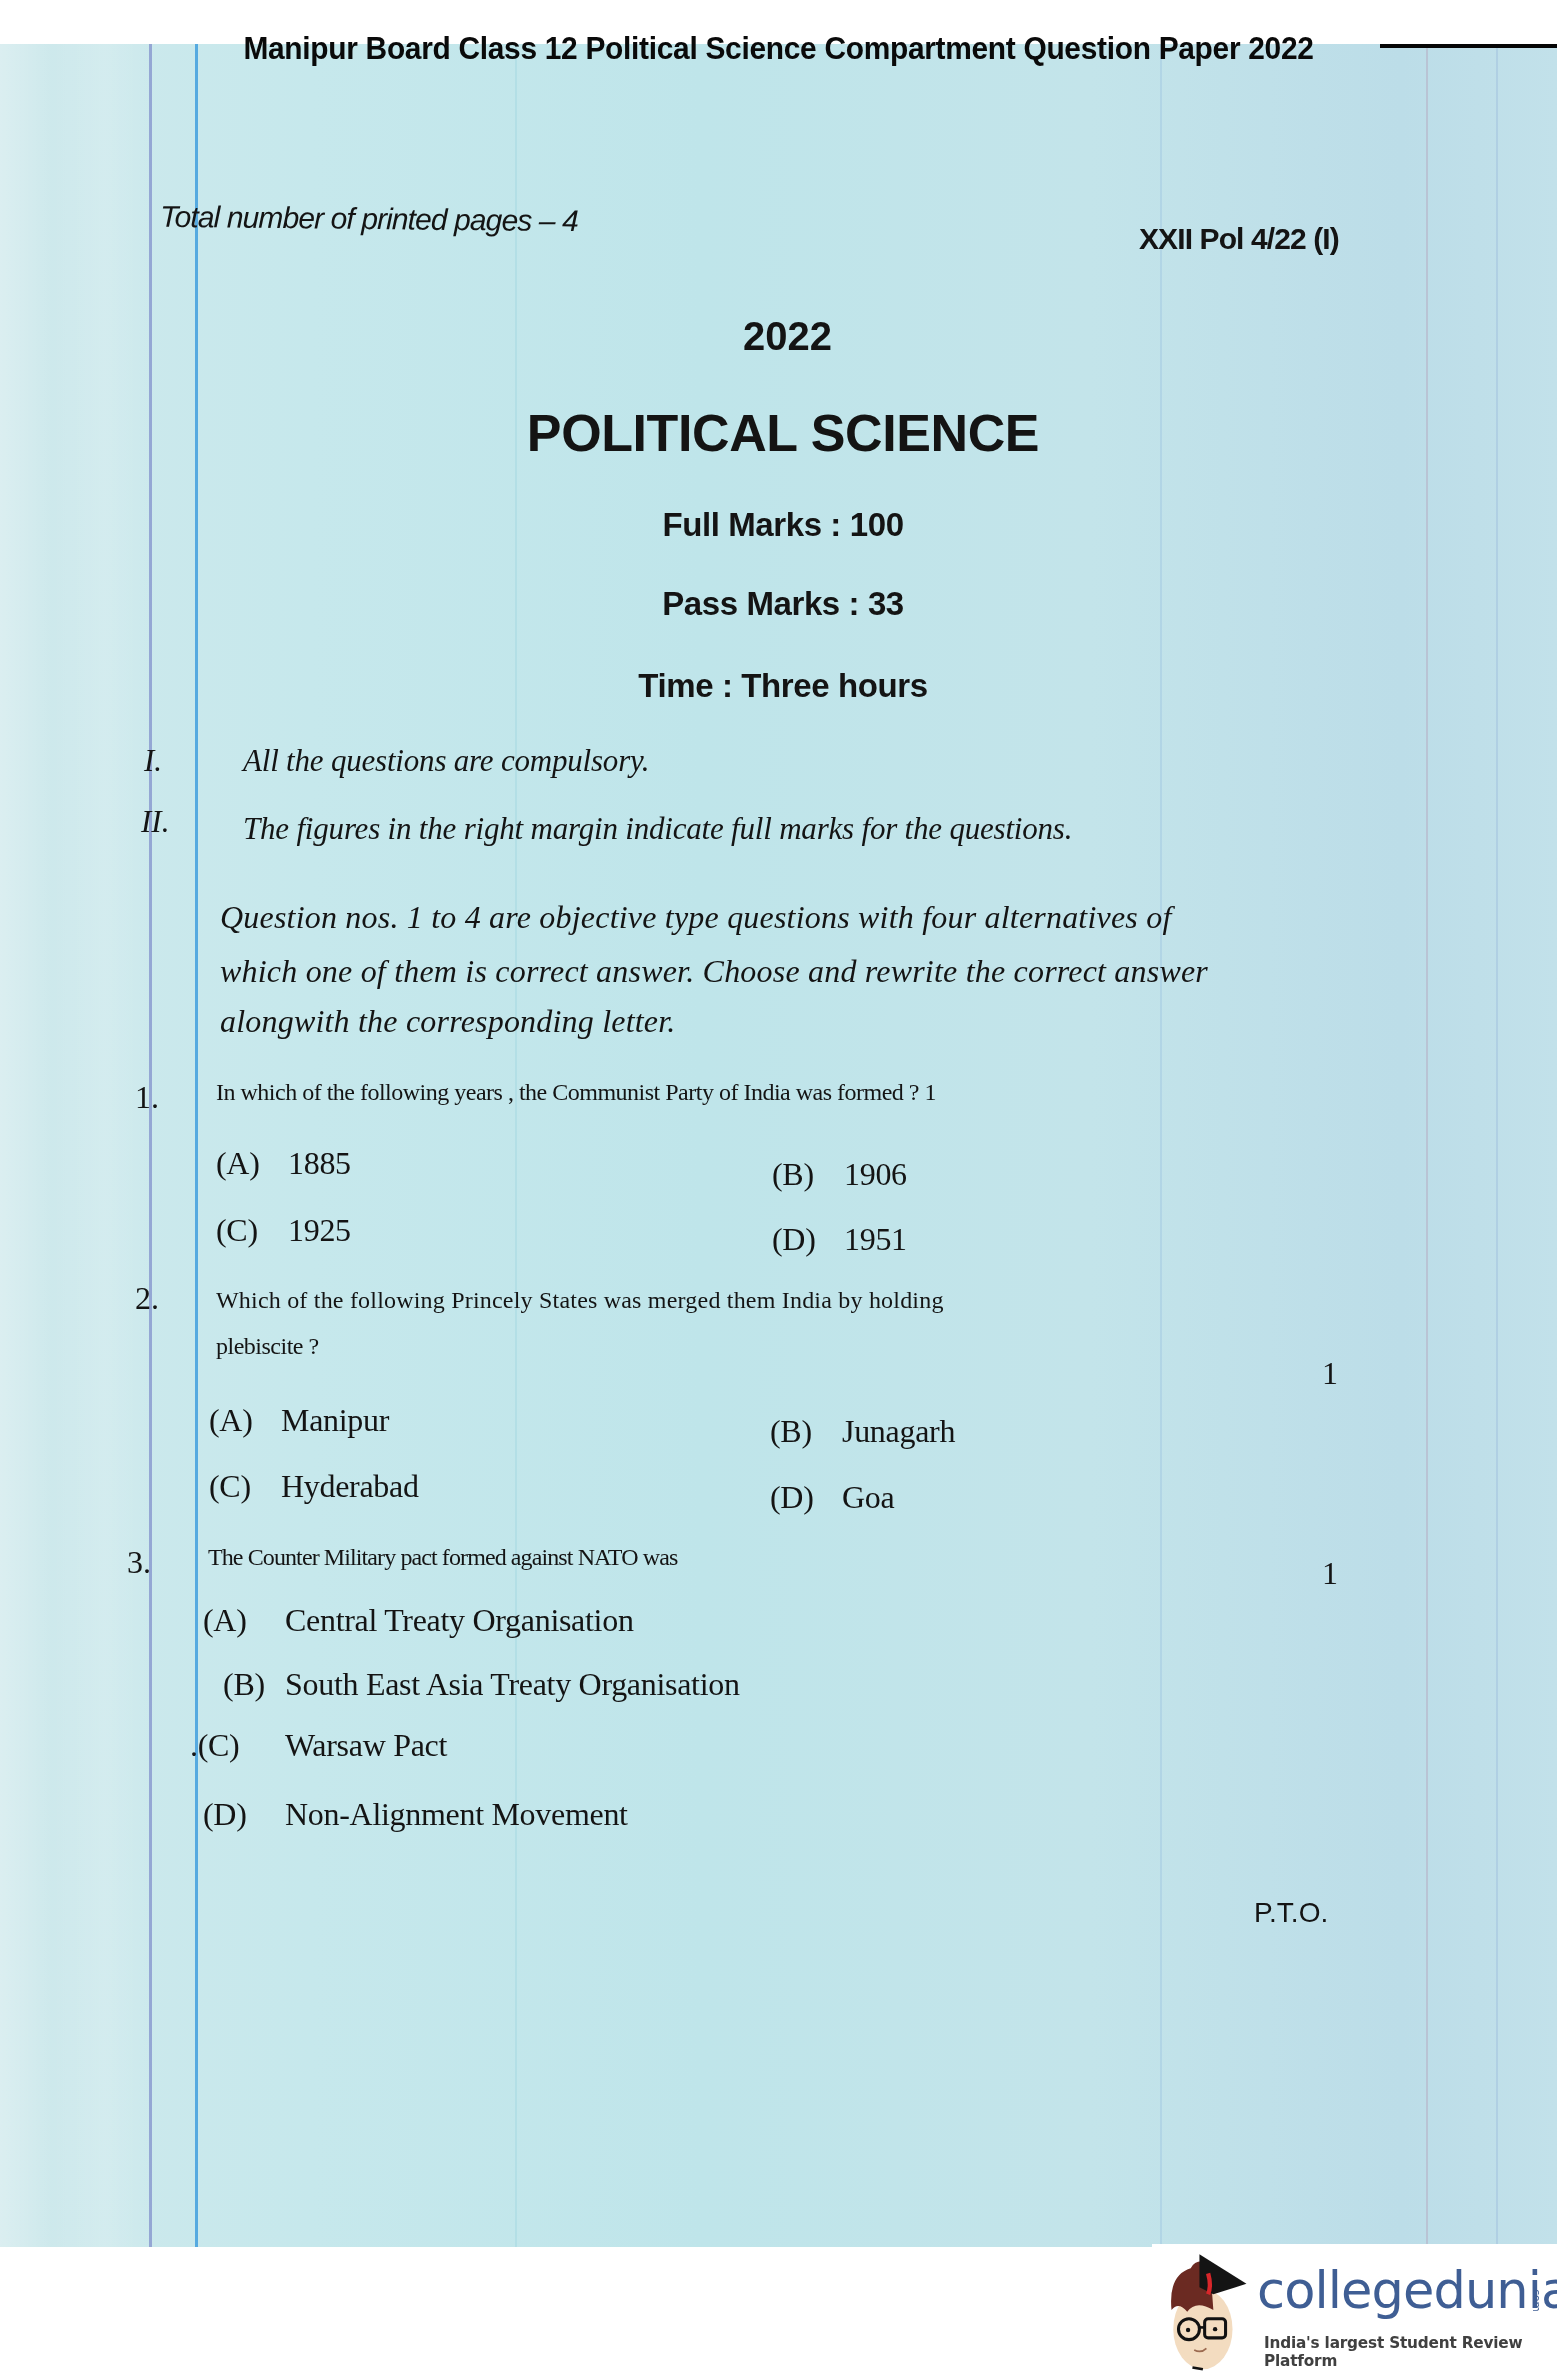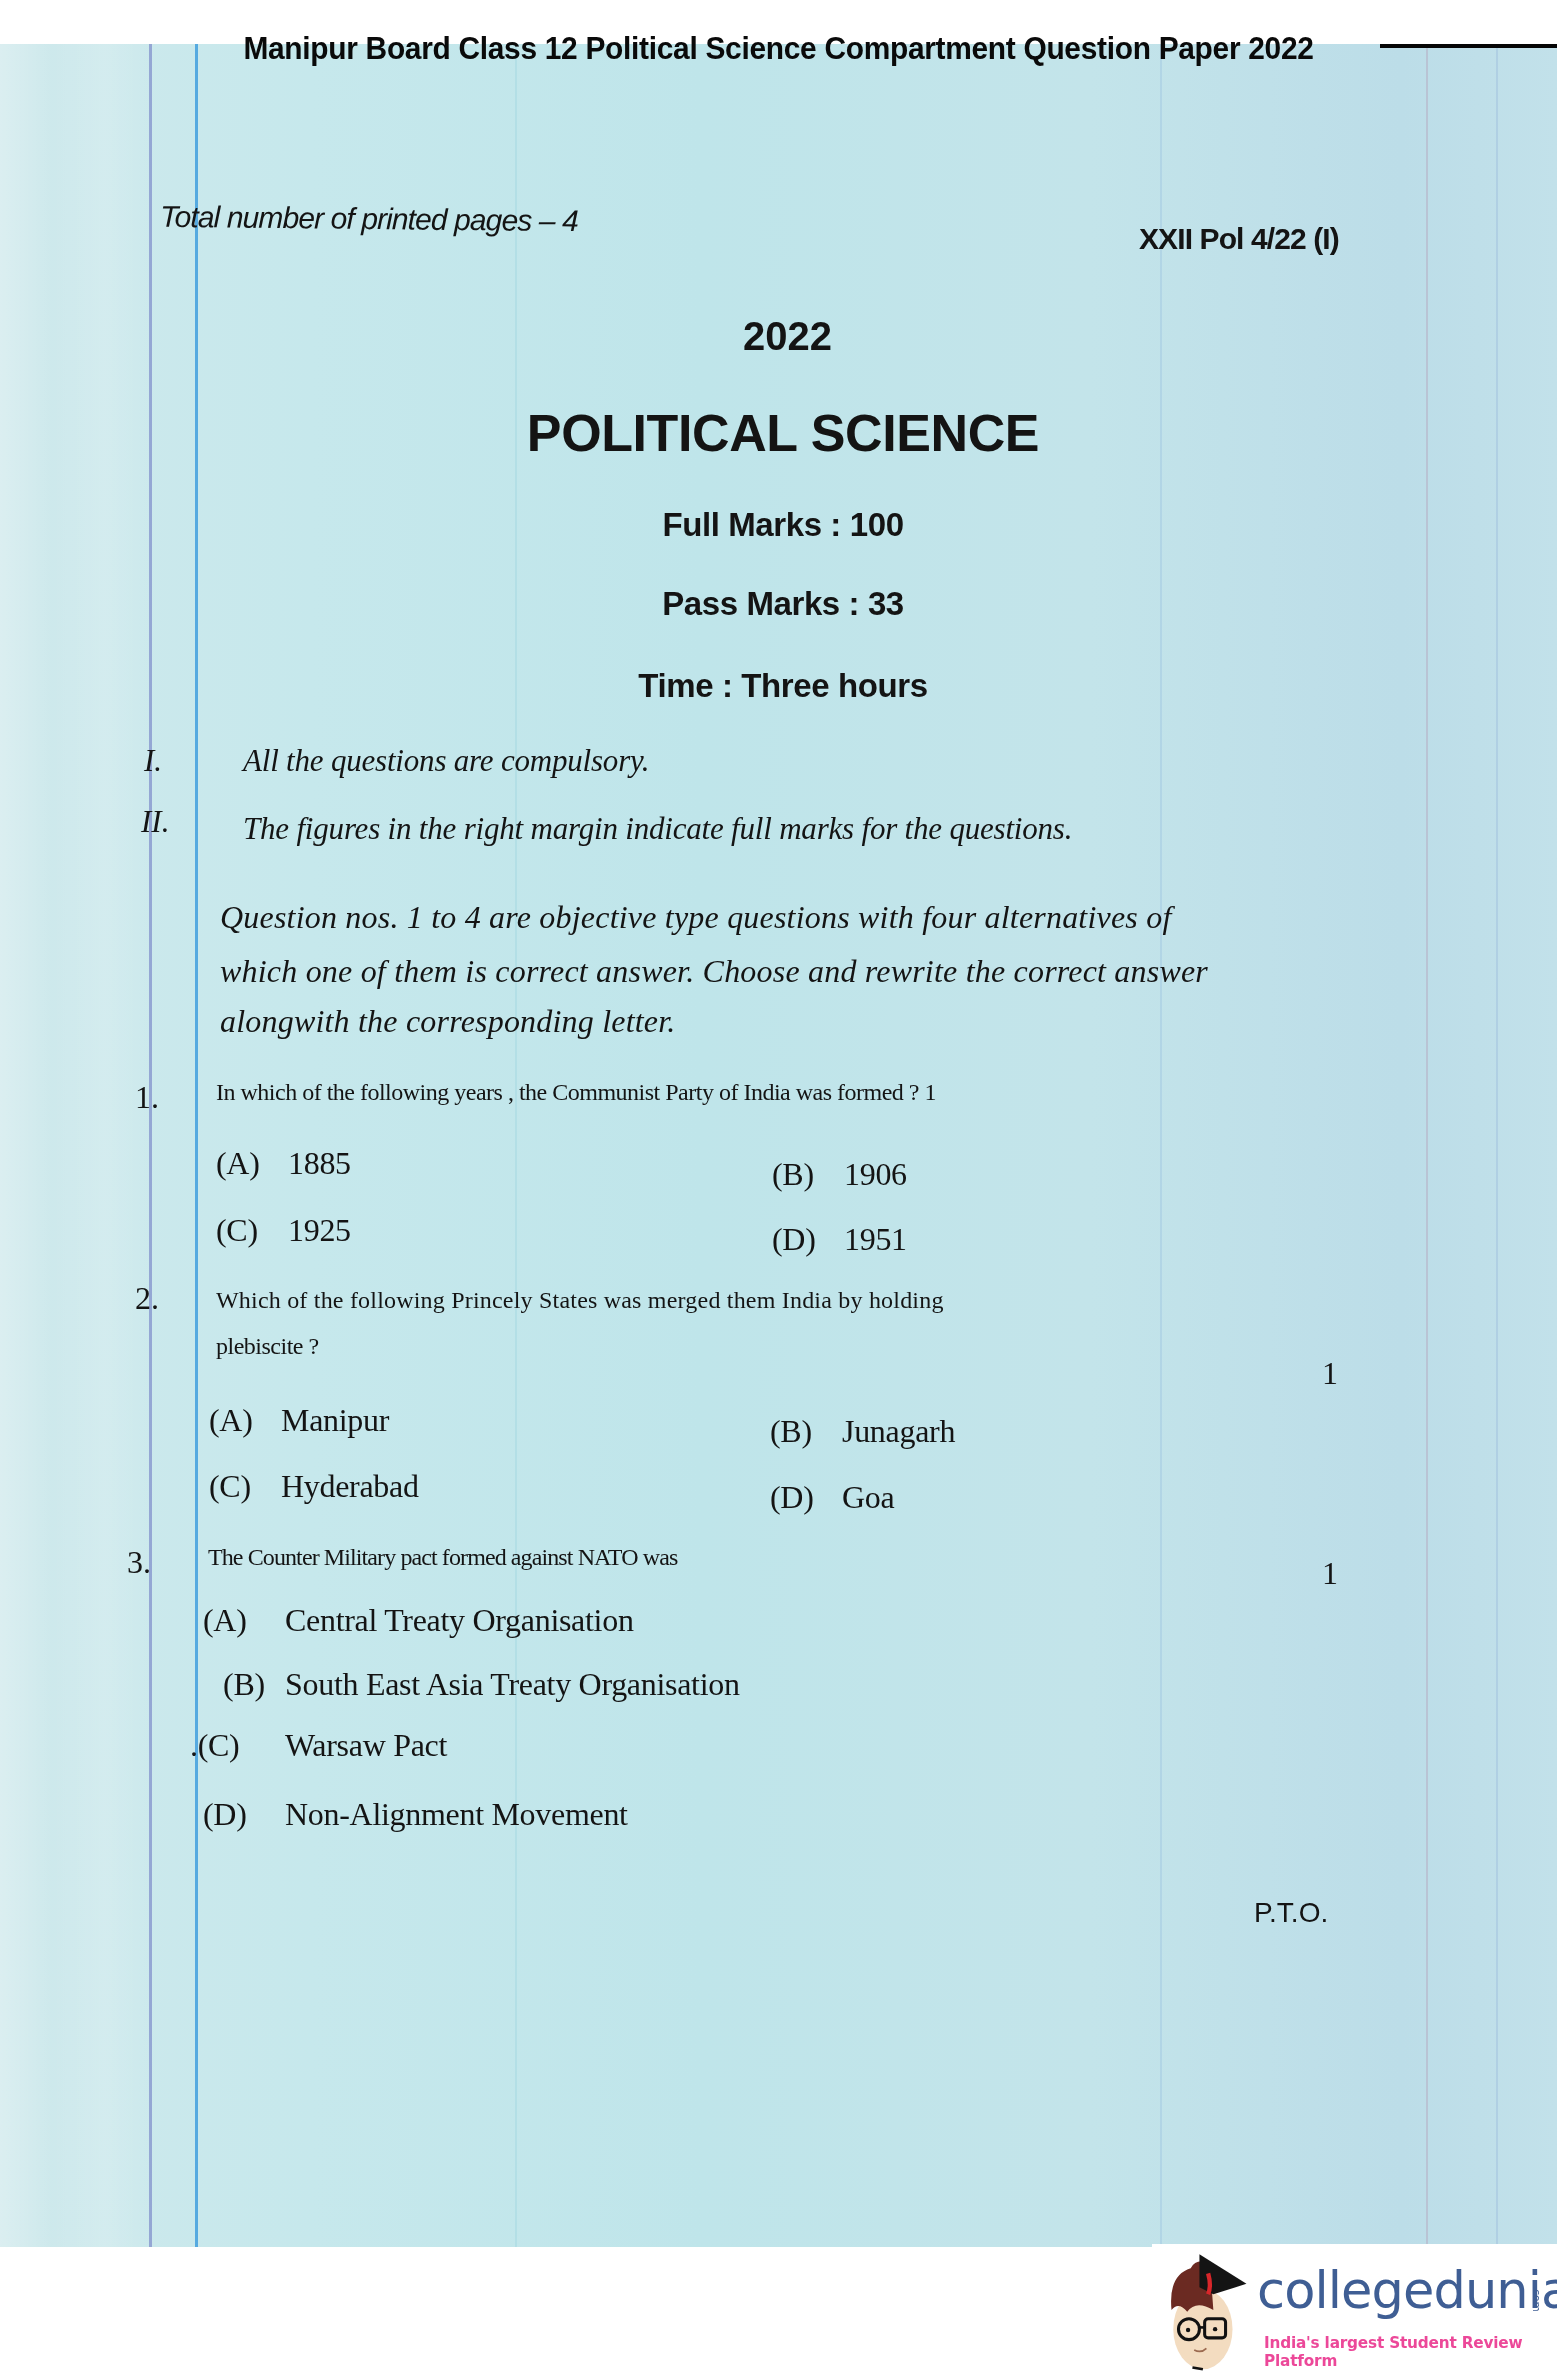--- a/index.html
+++ b/index.html
@@ -57,21 +57,21 @@
   .logo .brand {
     position: absolute; left: 105px; top: 17.4px; font-family: "DejaVu Sans", sans-serif;
     font-size: 51px; color: #3f5e94; letter-spacing: -0.9px;
   }
   .logo .dotcom {
     position: absolute; left: 391px; top: 42px; font-family: "DejaVu Sans", sans-serif;
     font-size: 10.5px; color: #3f5e94; transform: rotate(90deg); transform-origin: left top;
   }
   .logo .tagline {
     position: absolute; left: 112px; top: 90px; font-family: "DejaVu Sans", sans-serif;
-    font-size: 15.3px; color: #ec4899; font-weight: bold; letter-spacing: -0.2px;
+    font-size: 15.3px; color: #404040; font-weight: bold; letter-spacing: -0.2px;
   }
 </style>
 </head>
 <body>
 
 <div class="top-band"></div>
 <div class="page-title">Manipur Board Class 12 Political Science Compartment Question Paper 2022</div>
 <div class="top-rule"></div>
 
 <div class="scan"></div>

